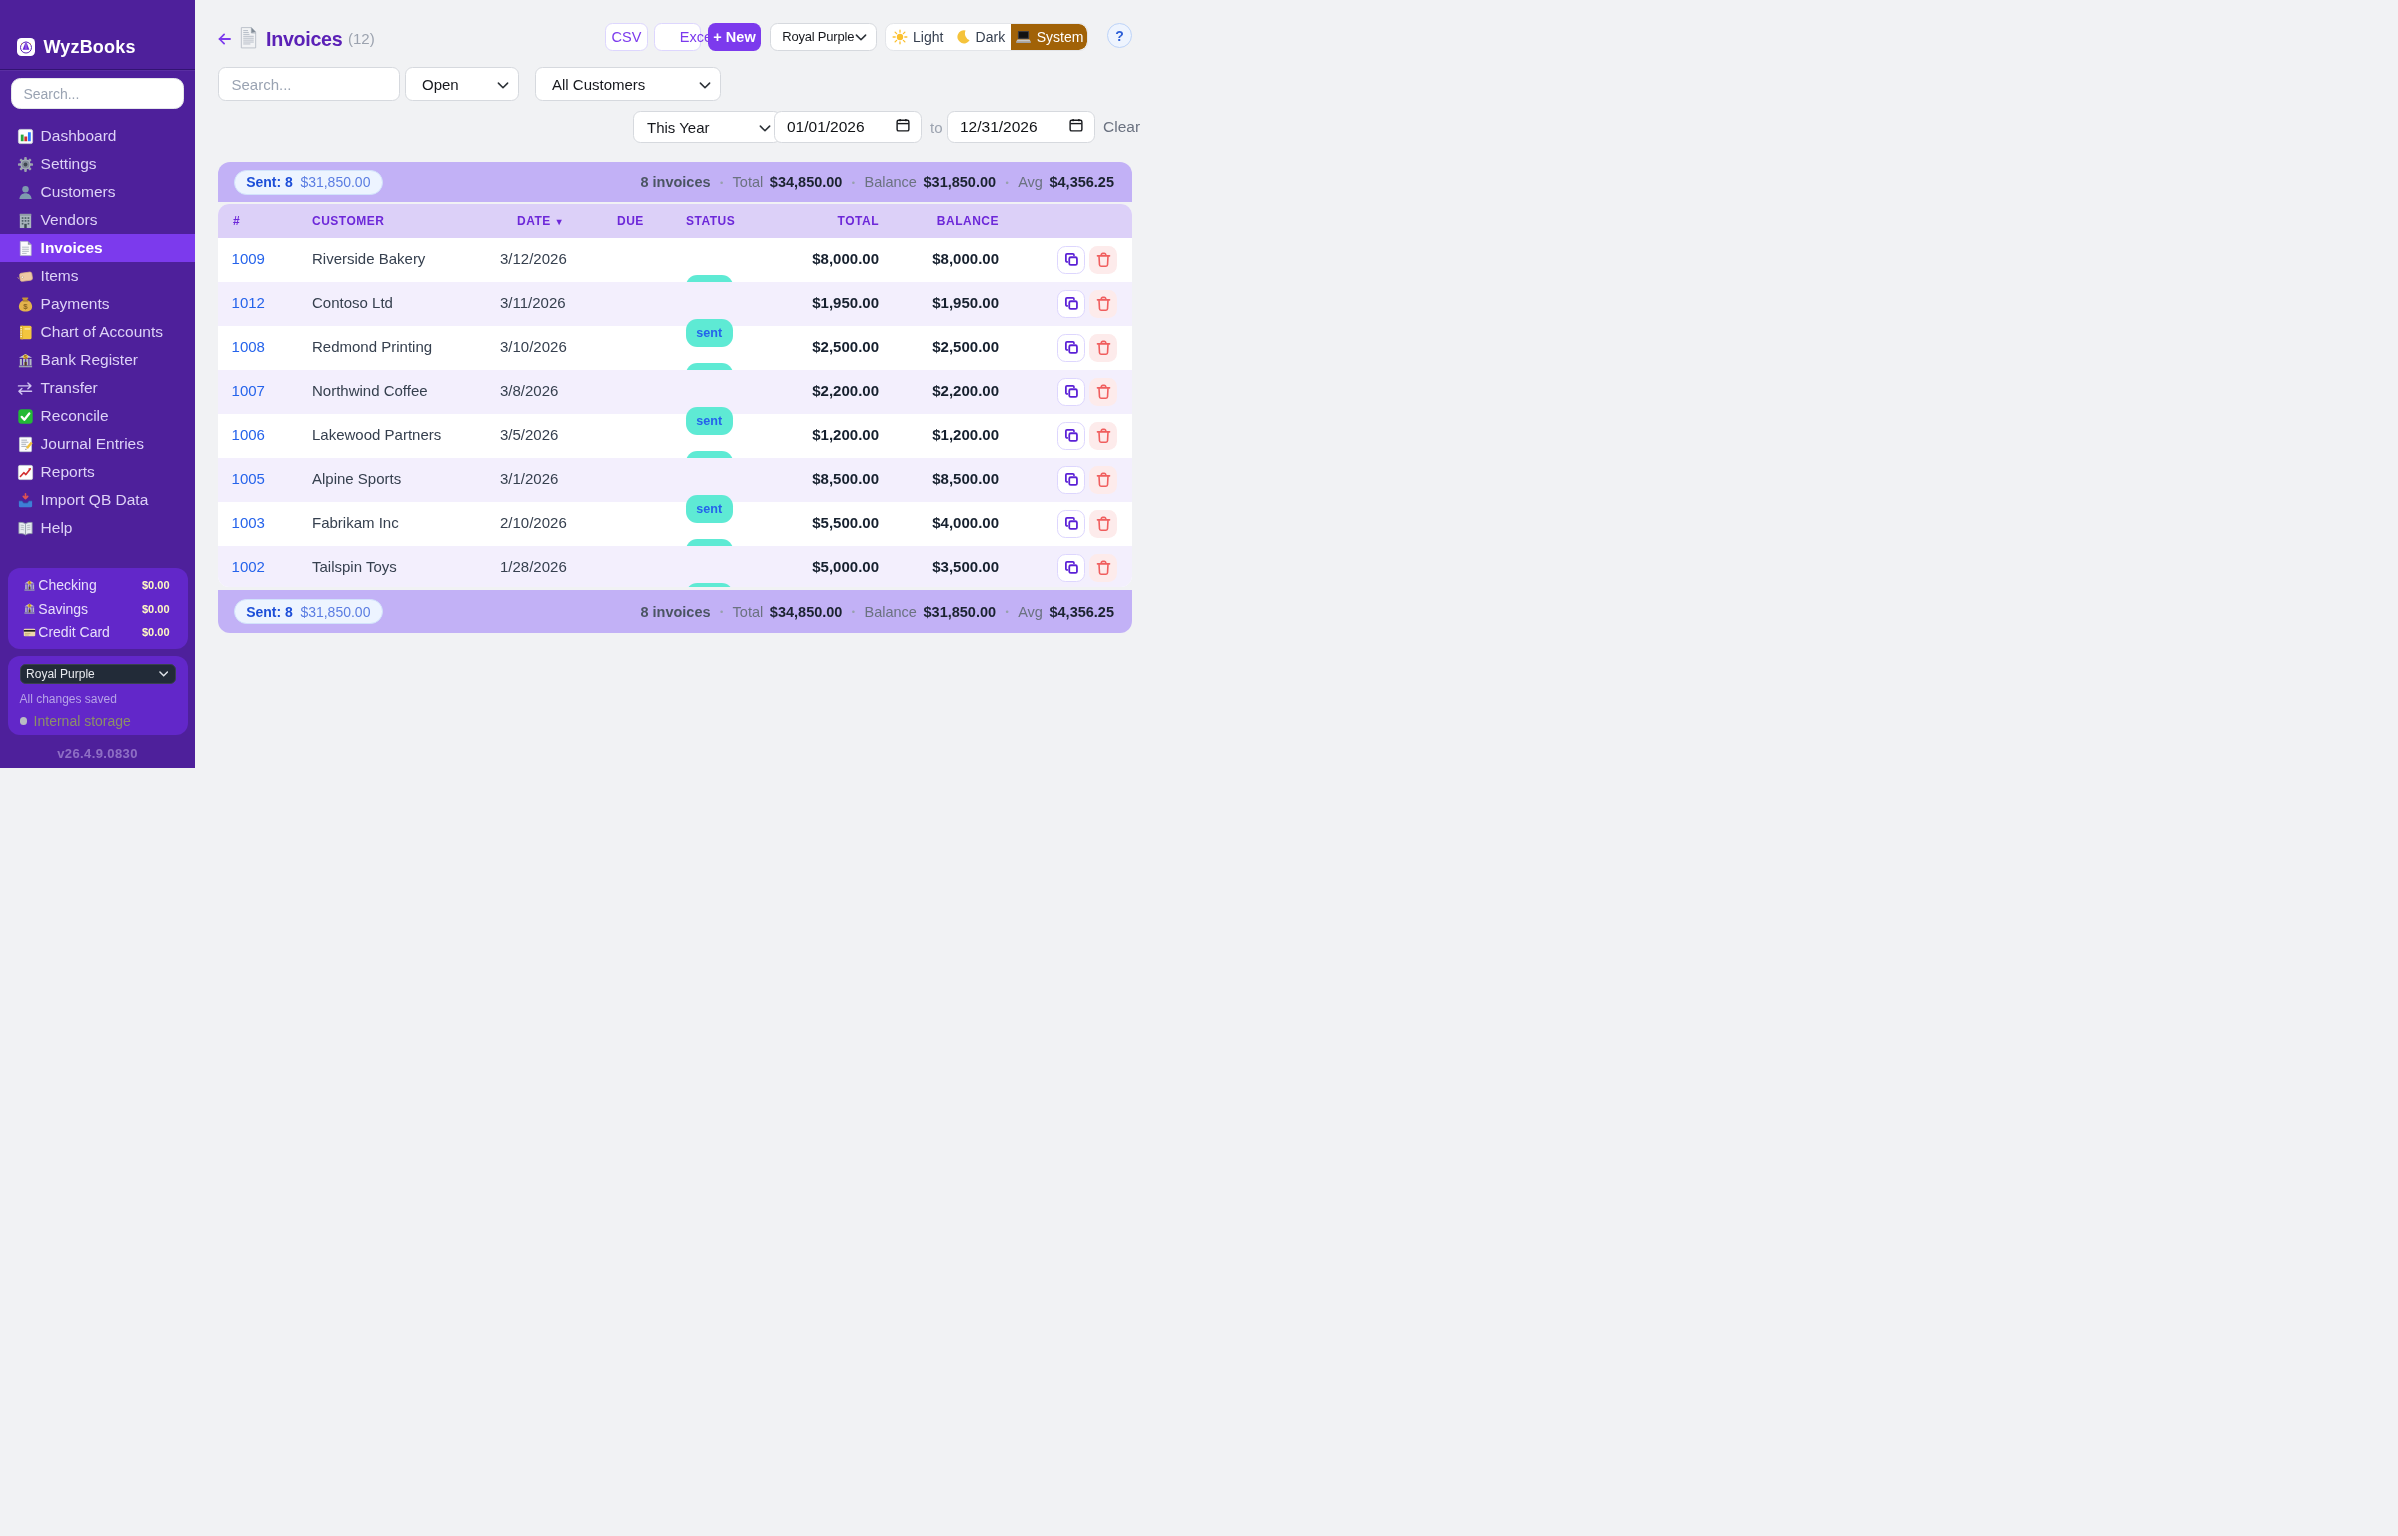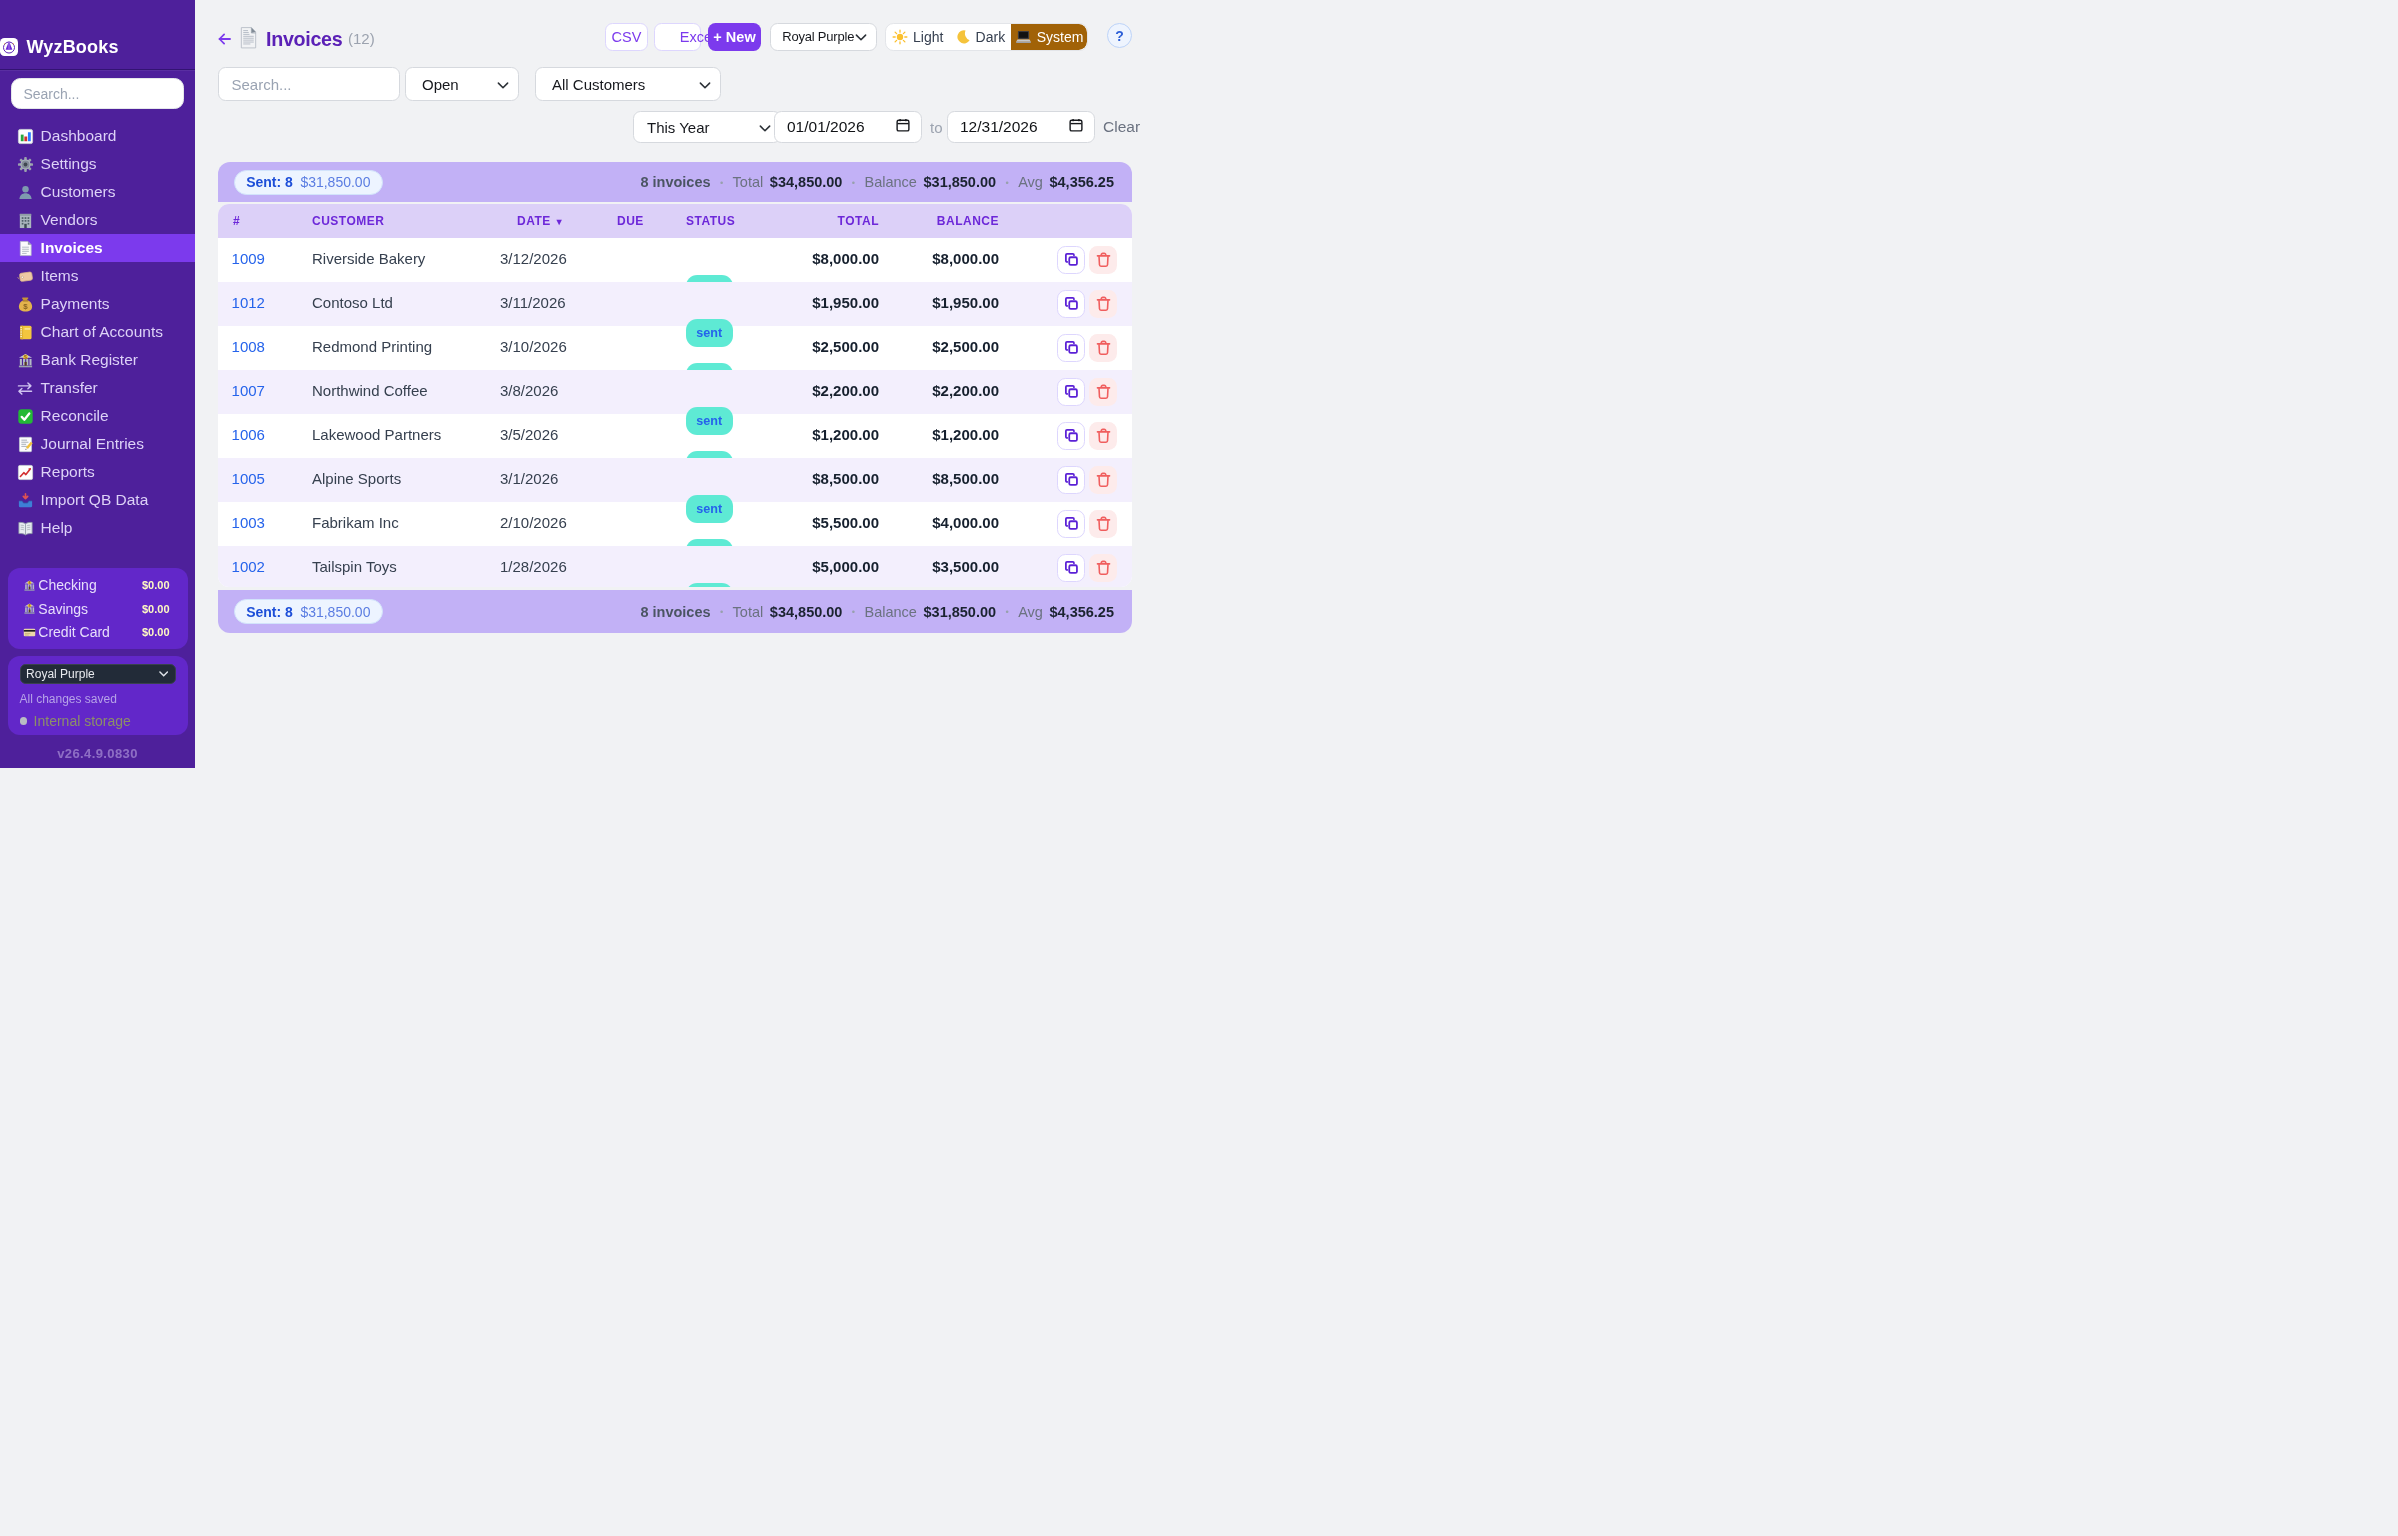--- a/index.html
+++ b/index.html
@@ -1,21 +1,21 @@
 <!DOCTYPE html>
 <html style="font-size:15px"><head>
 <meta charset="utf-8">
 <style>
 * { margin:0; padding:0; box-sizing:border-box; }
 html,body { width:1199px; height:768px; overflow:hidden; }
 body { font-family:"Liberation Sans", sans-serif; background:#f1f2f4; color:#1f2937; }
 
 
 .sidebar { position:absolute; left:0; top:0; width:195px; height:768px; background:#4e209b; }
-.brand { height:70px; display:flex; align-items:center; padding-top:25px; border-bottom:0.9px solid rgba(30,10,80,.55); box-shadow:0 0.9px 0 rgba(255,255,255,.08); }
+.brand { height:70px; display:flex; align-items:center; padding-top:25px; padding-left:17px; border-bottom:0.9px solid rgba(30,10,80,.55); box-shadow:0 0.9px 0 rgba(255,255,255,.08); }
 .brand .logo { width:18px; height:18px; margin-right:8.4px; }
 .brand h1 { color:#fff; font-size:18px; font-weight:700; letter-spacing:0.2px; }
 .sb-search { position:absolute; left:11.2px; top:78px; width:173px; height:31px; background:#fff; border-radius:9.4px; border:0.9px solid #e5e7eb; color:#9aa3b2; font-size:14px; display:flex; align-items:center; padding-left:11.2px; }
 .nav { position:absolute; top:122px; left:0; width:195px; }
 .nav .it { height:28px; display:flex; align-items:center; padding-left:16px; color:#ddd2f7; font-size:15.5px; white-space:nowrap; }
 .nav .it.act { background:#7c3aed; color:#fff; font-weight:700; }
 .nav .ic { width:18px; height:18px; margin-right:6.6px; flex:0 0 18px; display:flex; align-items:center; justify-content:center; }
 .card { position:absolute; left:7.5px; width:180px; background:#6227c9; border-radius:12px; }
 .acct { top:568px; height:81px; padding:5.6px 18px 0 15px; }
 .acct .row { height:23.4px; display:flex; align-items:center; color:#e7defb; font-size:14px; }

